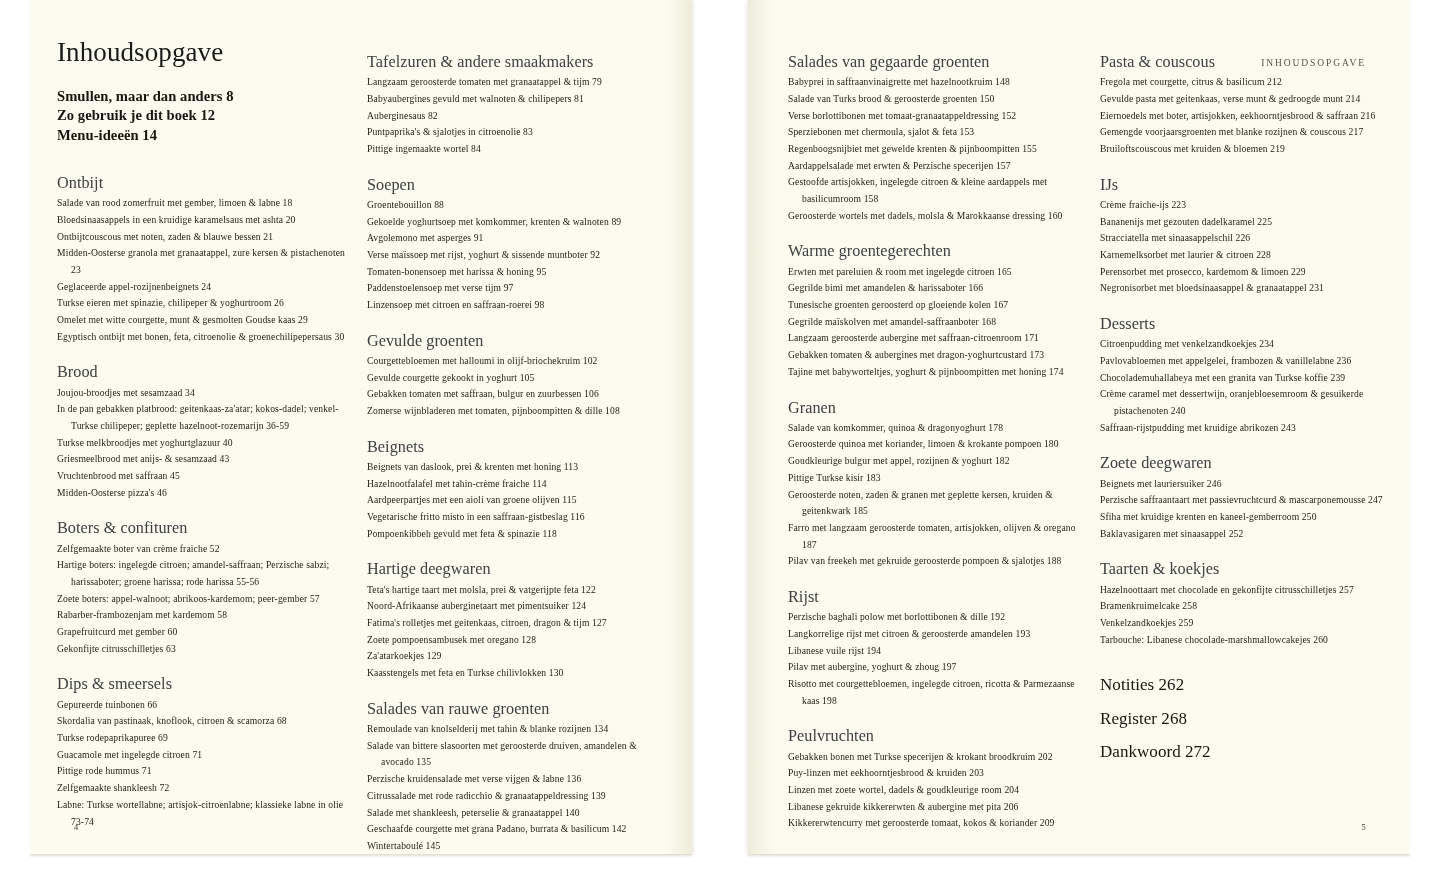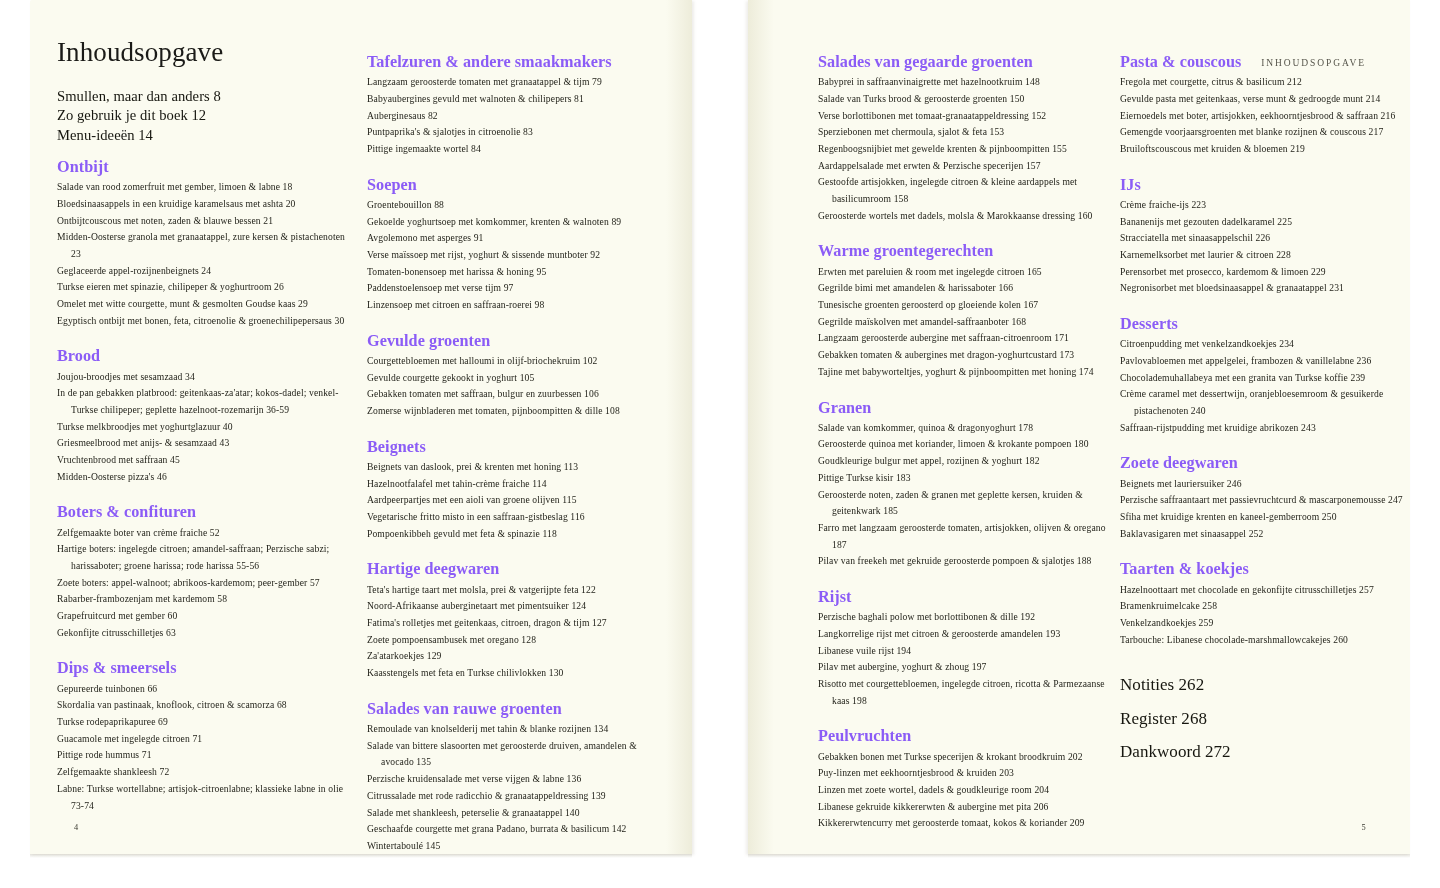--- a/index.html
+++ b/index.html
@@ -79,21 +79,21 @@
 
   .col {
     width: 298px;
   }
 
   
   .left .page-inner { padding: 38px 0 0 27px; }
   .left .columns { gap: 12px; }
 
   
-  .right .page-inner { padding: 38px 0 0 70px; }
+  .right .page-inner { padding: 38px 0 0 40px; }
   .right .columns { gap: 12px; }
   .right .col { width: 300px; }
 
   
   .toc-title {
     font-size: 27px;
     font-weight: normal;
     letter-spacing: 0.1px;
     color: #1b1b18;
     line-height: 1.1;
@@ -104,35 +104,36 @@
     position: absolute;
     top: 58px;
     right: 44px;
     font-size: 9.5px;
     letter-spacing: 1.9px;
     color: #55544a;
     font-weight: normal;
   }
 
   .front-list {
-    margin-bottom: 12px;
+    margin-bottom: 28px;
+    font-weight: bold;
   }
   .front-item {
     font-size: 14.6px;
     line-height: 1.33;
     color: #16160f;
     letter-spacing: 0.05px;
   }
 
   .section { margin-bottom: 17px; }
 
   .section-head {
     font-size: 16.2px;
-    font-weight: bold;
-    color: #8b5cf6;
+    font-weight: normal;
+    color: #404040;
     line-height: 1.25;
     margin-bottom: 2px;
     letter-spacing: 0.05px;
   }
 
   .entry {
     font-size: 9.6px;
     line-height: 1.74;
     color: #1e1e16;
     letter-spacing: 0.12px;

